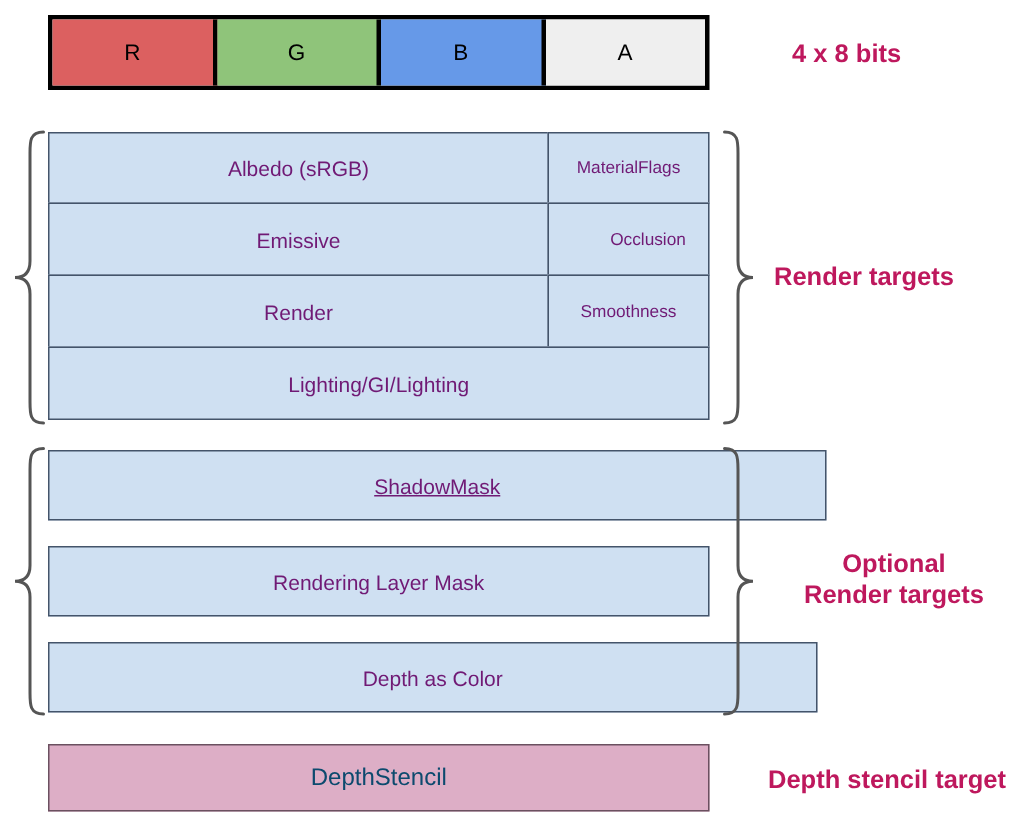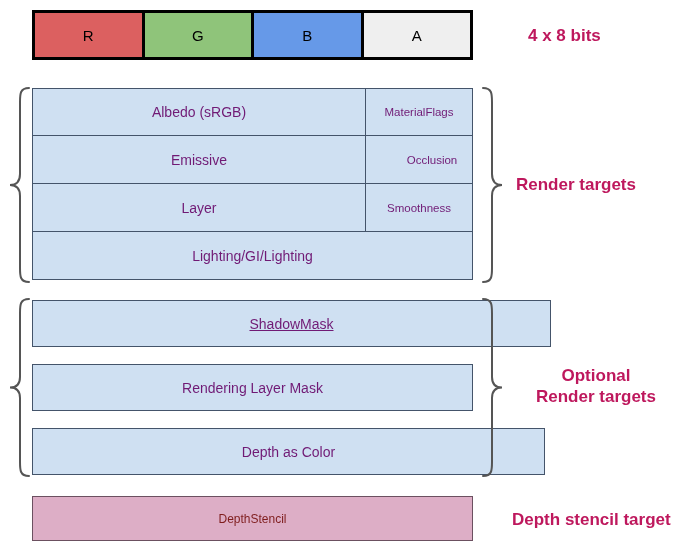--- a/index.html
+++ b/index.html
@@ -59,22 +59,22 @@
   .gbox.small { font-size: 11.5px; }
 
   .pinkbox {
     position: absolute;
     background: #ddaec6;
     border: 1.5px solid #6b5060;
     box-sizing: border-box;
     display: flex;
     align-items: center;
     justify-content: center;
-    font-size: 12px;
-    color: #7f1d1d;
+    font-size: 16px;
+    color: #0c4a6e;
   }
 
   
   .side-label {
     position: absolute;
     font-size: 17px;
     color: #be185d;
     line-height: 1.25;
     white-space: pre-line;
     text-align: left;
@@ -100,21 +100,21 @@
   </div>
 
   <div class="side-label" style="left:528px; top:25px;">4 x 8 bits</div>
 
   <div class="gbox" style="left:32px; top:88px; width:334px; height:48px;">Albedo (sRGB)</div>
   <div class="gbox small" style="left:365px; top:88px; width:108px; height:48px;">MaterialFlags</div>
 
   <div class="gbox" style="left:32px; top:135px; width:334px; height:49px;">Emissive</div>
   <div class="gbox small" style="left:365px; top:135px; width:108px; height:49px;padding-left:26px;">Occlusion</div>
 
-  <div class="gbox" style="left:32px; top:183px; width:334px; height:49px;">Layer</div>
+  <div class="gbox" style="left:32px; top:183px; width:334px; height:49px;">Render</div>
   <div class="gbox small" style="left:365px; top:183px; width:108px; height:49px;">Smoothness</div>
 
   <div class="gbox" style="left:32px; top:231px; width:441px; height:49px;">Lighting/GI/Lighting</div>
 
   <div class="bracket" style="left:8px; top:86px;">
     <svg width="24" height="198" viewBox="0 0 24 198">
       <path d="M21 2 C12 2 12 8 12 16 L12 88 C12 96 8 99 2 99 C8 99 12 102 12 110 L12 182 C12 190 12 196 21 196" fill="none" stroke="#555555" stroke-width="2" stroke-linecap="round"></path>
     </svg>
   </div>
 

